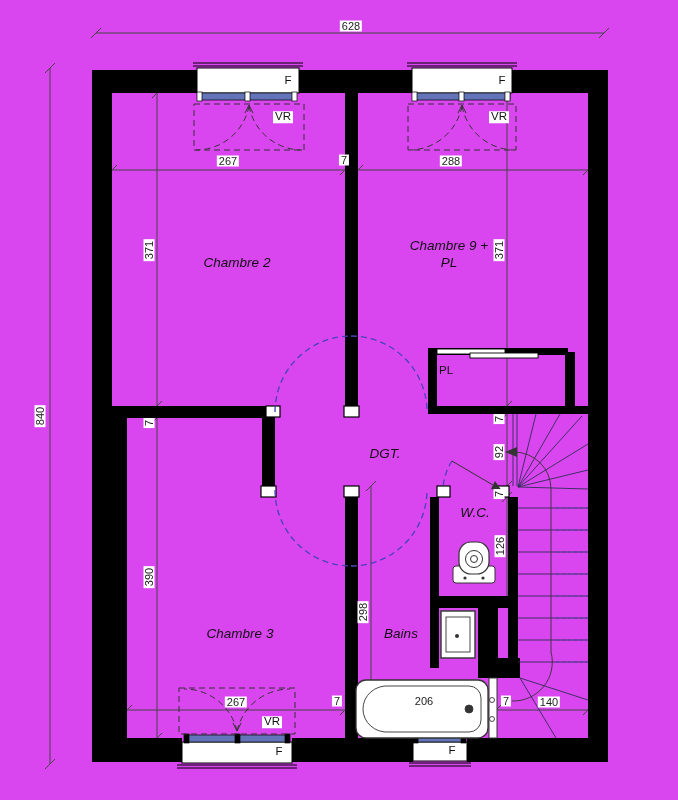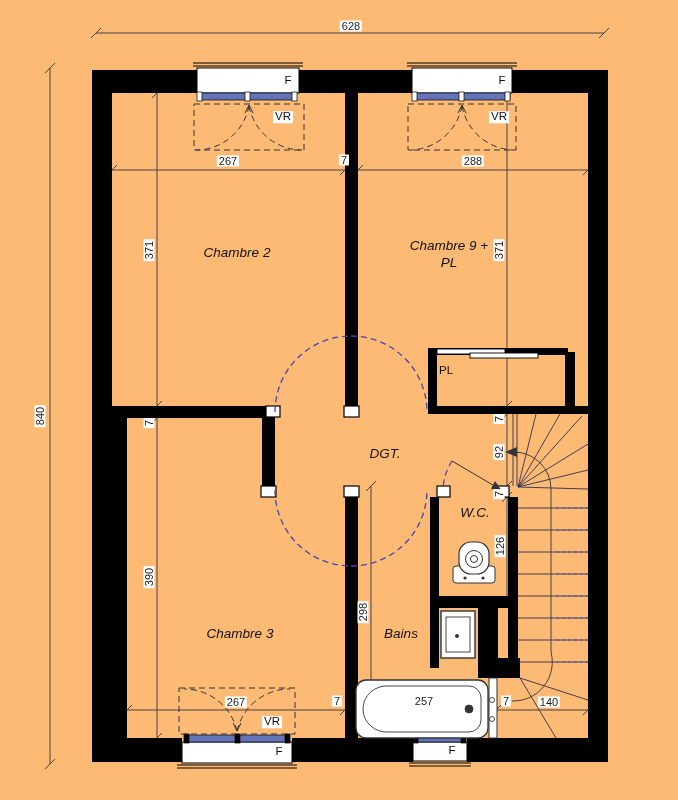--- a/index.html
+++ b/index.html
@@ -1,16 +1,16 @@
 <!DOCTYPE html>
 <html><head>
 <meta charset="utf-8">
 <style>
   html,body{margin:0;padding:0;background:#fff;}
-  #plan{position:relative;width:678px;height:800px;background:#fdba74;overflow:hidden;
+  #plan{position:relative;width:678px;height:800px;background:#d946ef;overflow:hidden;
         font-family:"Liberation Sans",sans-serif;color:#1a1a1a;}
   #plan svg{position:absolute;left:0;top:0;}
   .lbl{position:absolute;transform:translate(-50%,-50%);white-space:nowrap;line-height:1;
        background:#fff;padding:0 2px;}
   .rot{transform:translate(-50%,-50%) rotate(-90deg);}
   .dim{font-size:11px;color:#222;}
   .room{font-size:13.5px;font-style:italic;color:#111;background:transparent;}
   .tag{font-size:11.5px;color:#111;background:transparent;}
   .tagbg{background:#fff;}
 </style>
@@ -233,41 +233,41 @@
     <circle cx="492" cy="700" r="2.5" stroke-width="0.9"></circle>
     <circle cx="492" cy="719" r="2.5" stroke-width="0.9"></circle>
   </g>
 </svg>
 
   <span class="lbl dim" style="left:351px;top:26px">628</span>
   <span class="lbl dim rot" style="left:40px;top:416px">840</span>
 
   <span class="lbl dim" style="left:228px;top:161px">267</span>
   <span class="lbl dim" style="left:344px;top:160px">7</span>
-  <span class="lbl dim" style="left:473px;top:161px">288</span>
+  <span class="lbl dim" style="left:451px;top:161px">288</span>
 
   <span class="lbl dim rot" style="left:149px;top:250px">371</span>
   <span class="lbl dim rot" style="left:149px;top:423px">7</span>
   <span class="lbl dim rot" style="left:149px;top:577px">390</span>
 
   <span class="lbl dim rot" style="left:499px;top:250px">371</span>
   <span class="lbl dim rot" style="left:499px;top:419px">7</span>
   <span class="lbl dim rot" style="left:499px;top:452px">92</span>
   <span class="lbl dim rot" style="left:499px;top:494px">7</span>
   <span class="lbl dim rot" style="left:500px;top:546px">126</span>
 
   <span class="lbl dim rot" style="left:363px;top:612px">298</span>
 
   <span class="lbl dim" style="left:236px;top:702px">267</span>
   <span class="lbl dim" style="left:337px;top:701px">7</span>
-  <span class="lbl dim" style="left:424px;top:701px">257</span>
+  <span class="lbl dim" style="left:424px;top:701px">206</span>
   <span class="lbl dim" style="left:506px;top:701px">7</span>
   <span class="lbl dim" style="left:549px;top:702px">140</span>
 
-  <span class="lbl room" style="left:237px;top:253px">Chambre 2</span>
+  <span class="lbl room" style="left:237px;top:263px">Chambre 2</span>
   <span class="lbl room" style="left:449px;top:246px">Chambre 9 +</span>
   <span class="lbl room" style="left:449px;top:263px">PL</span>
   <span class="lbl room" style="left:240px;top:634px">Chambre 3</span>
   <span class="lbl room" style="left:385px;top:454px">DGT.</span>
   <span class="lbl room" style="left:475px;top:513px">W.C.</span>
   <span class="lbl room" style="left:401px;top:634px">Bains</span>
   <span class="lbl tag" style="left:446px;top:371px">PL</span>
 
   <span class="lbl tag" style="left:288px;top:81px">F</span>
   <span class="lbl tag" style="left:502px;top:81px">F</span>

